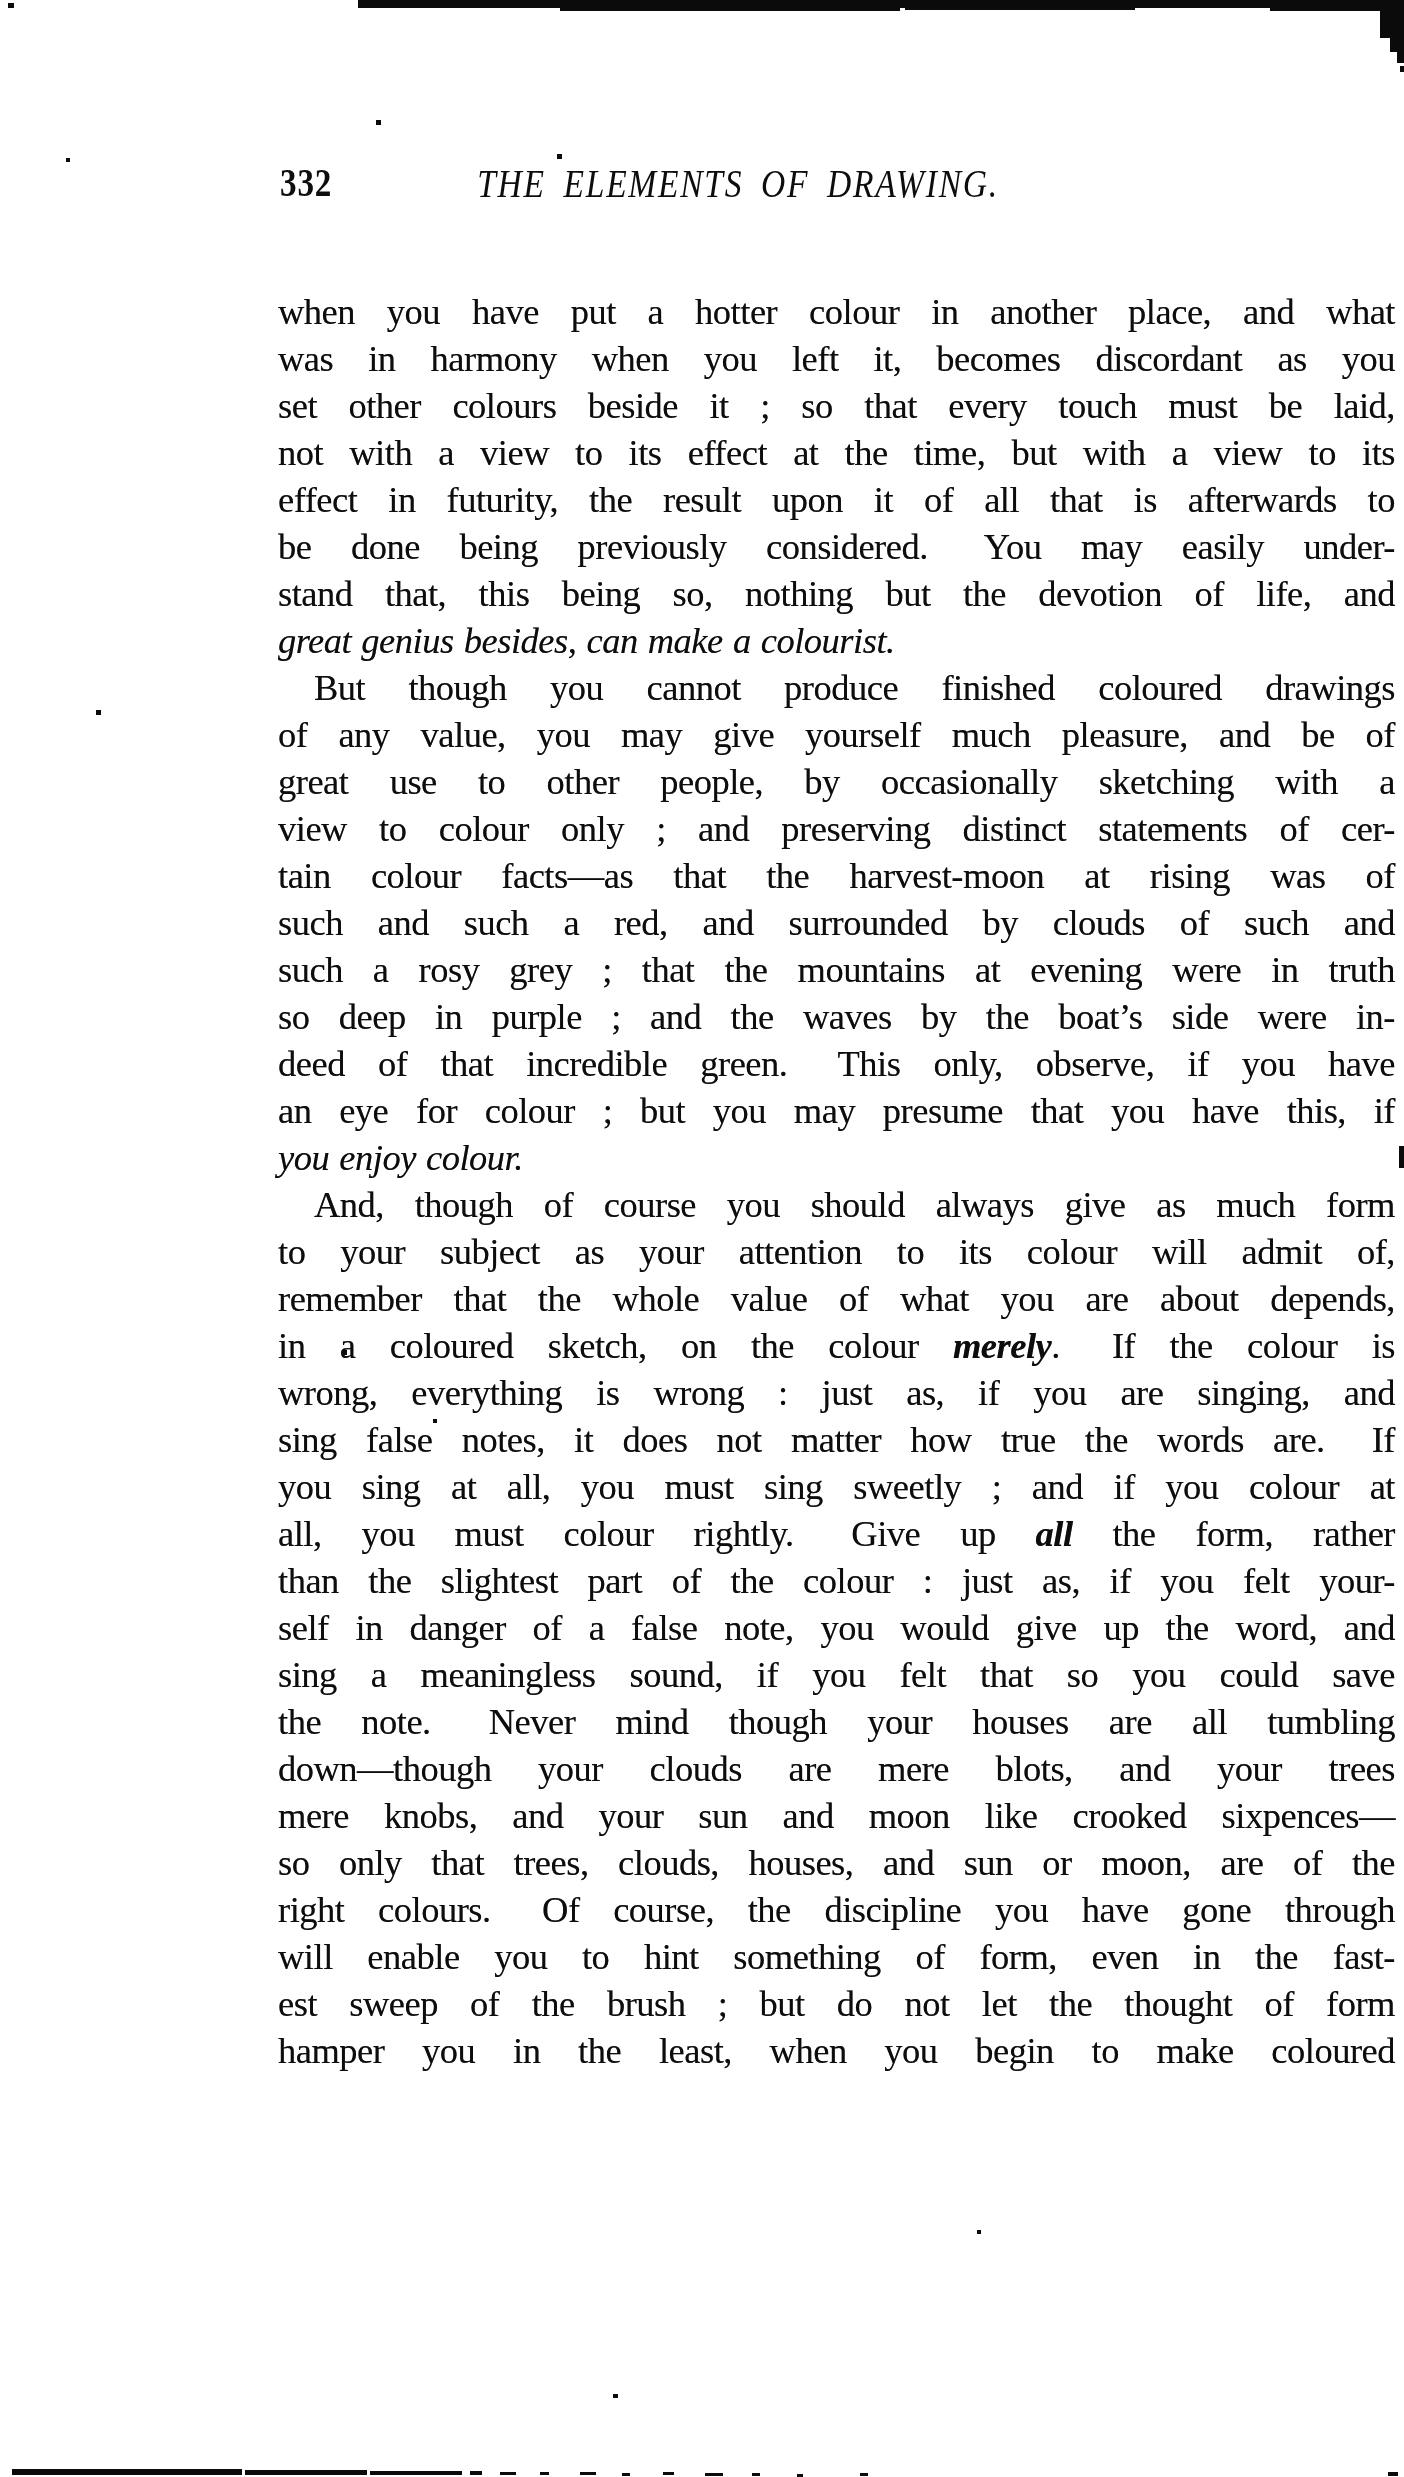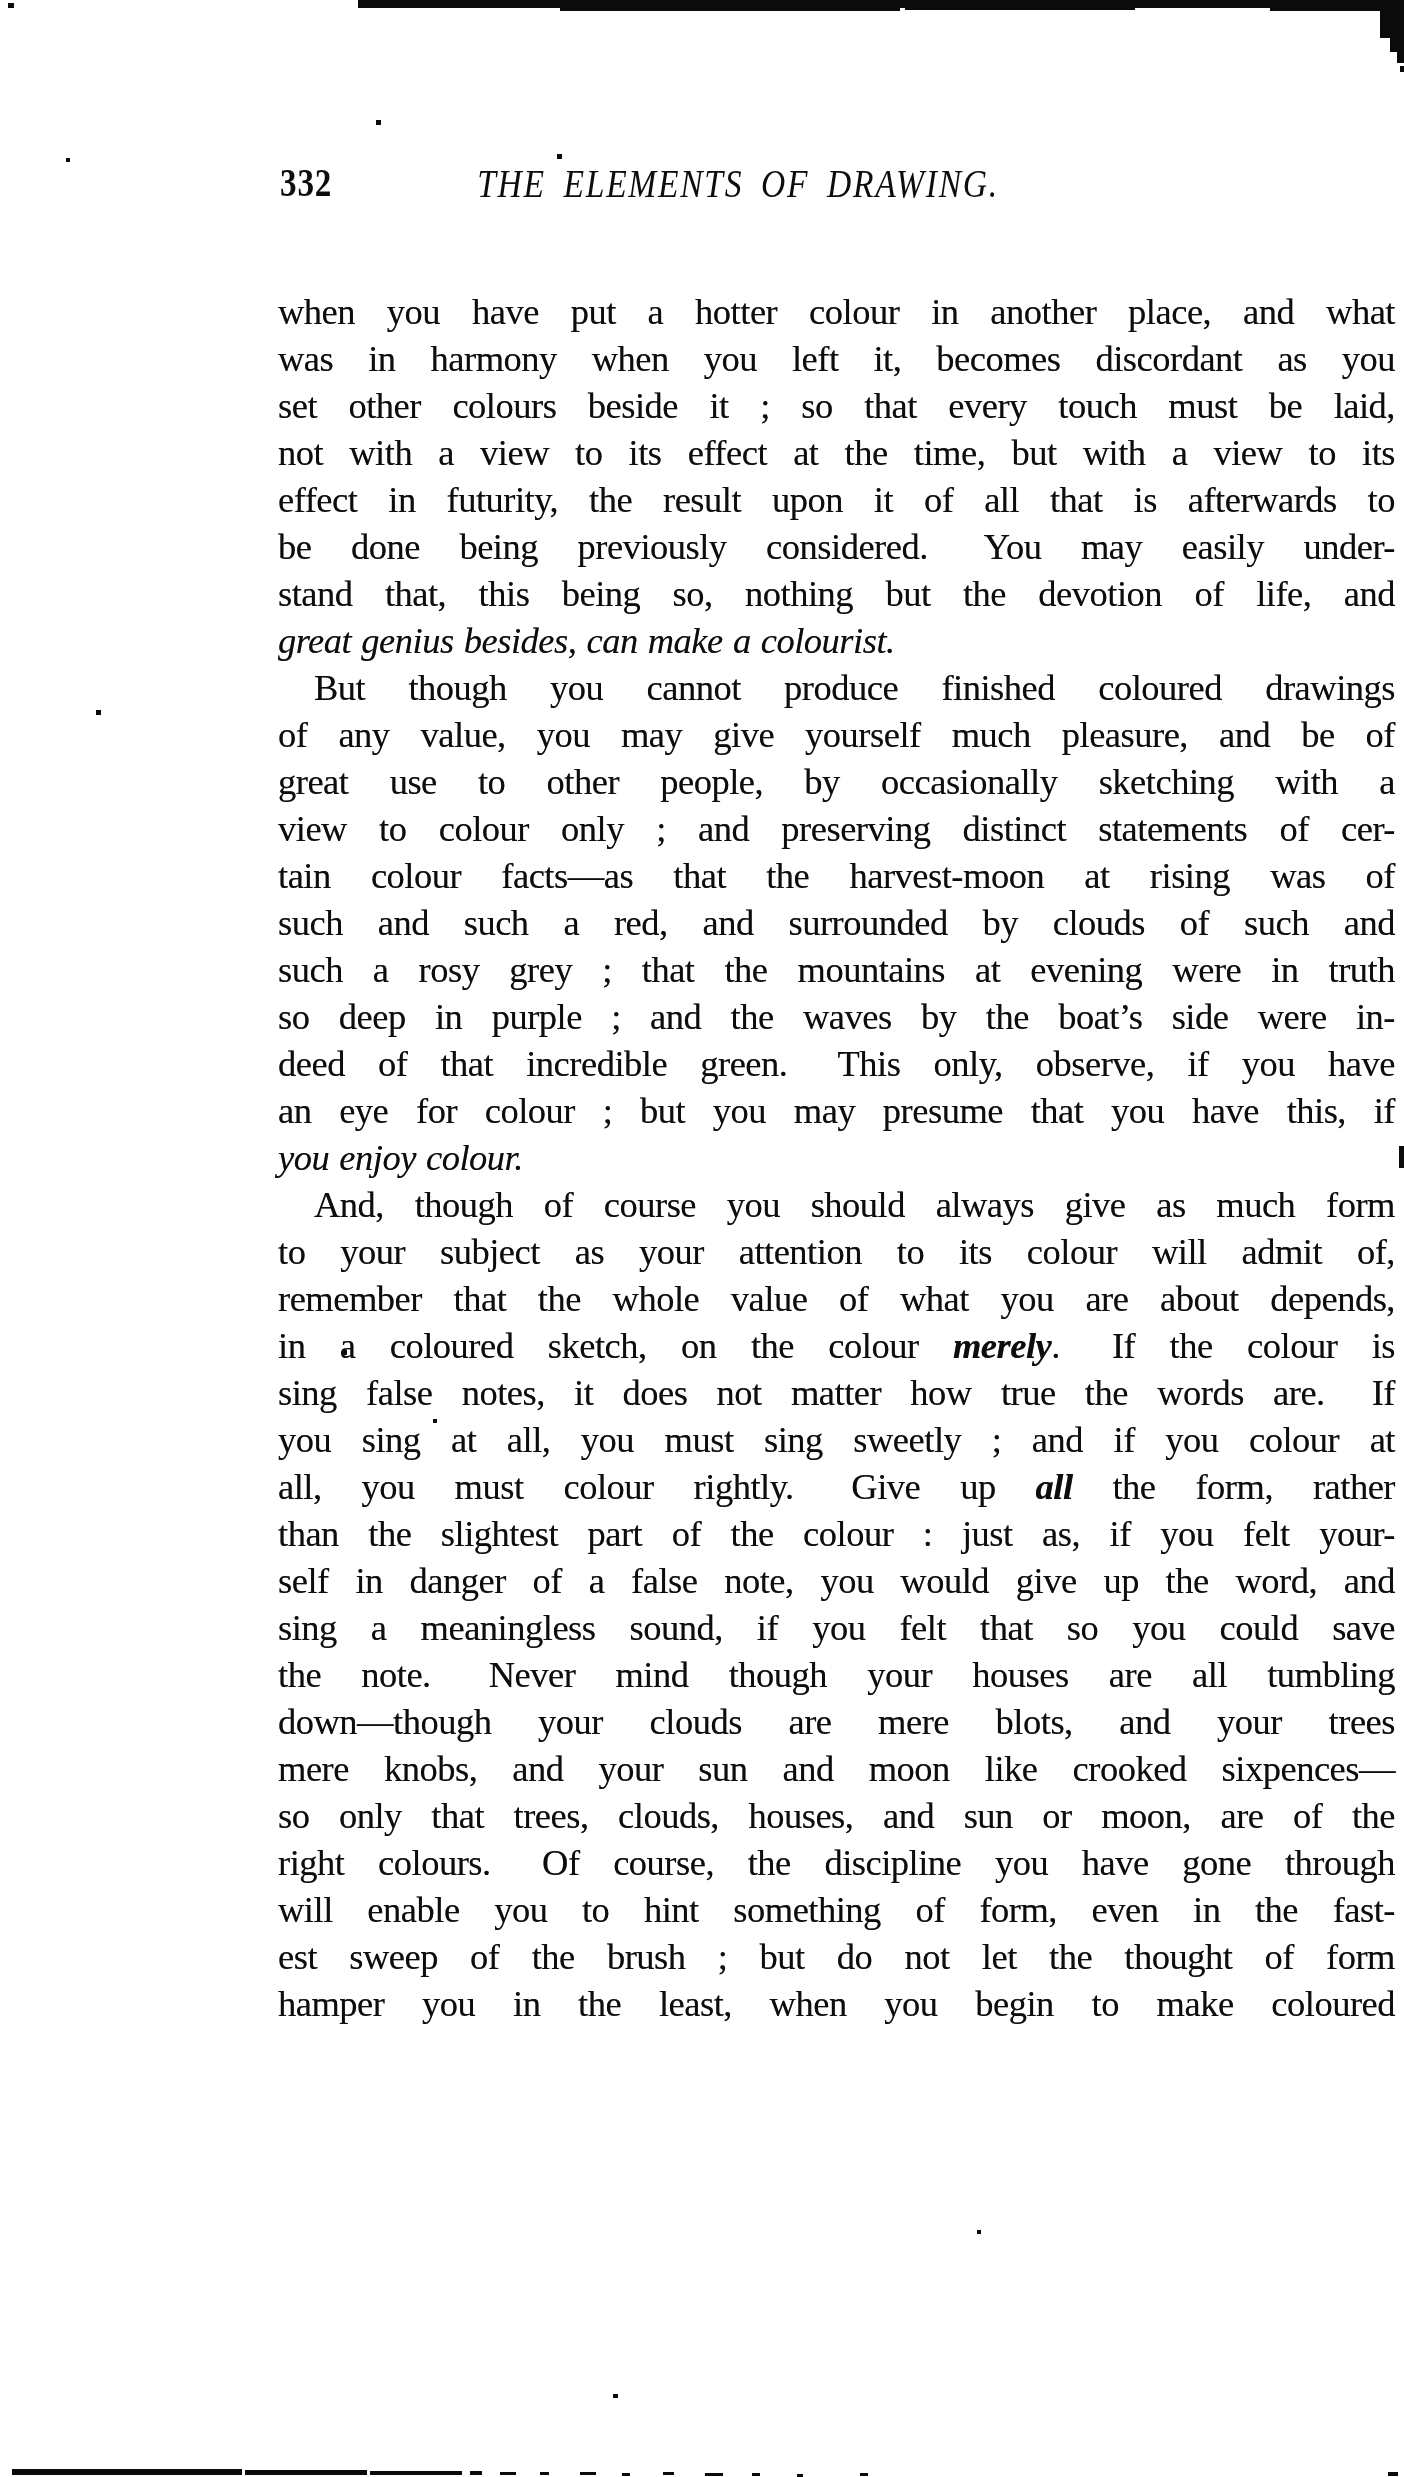--- a/index.html
+++ b/index.html
@@ -86,20 +86,21 @@
         <div class="line"><span>so deep in purple ; and the waves by the boat’s side were in-</span></div>
         <div class="line"><span>deed of that incredible green.  This only, observe, if you have</span></div>
         <div class="line"><span>an eye for colour ; but you may presume that you have this, if</span></div>
         <div class="line end"><span>you enjoy colour.</span></div>
       </div>
       <div class="paragraph">
         <div class="line indent"><span>And, though of course you should always give as much form</span></div>
         <div class="line"><span>to your subject as your attention to its colour will admit of,</span></div>
         <div class="line"><span>remember that the whole value of what you are about depends,</span></div>
         <div class="line"><span>in a coloured sketch, on the colour </span><span class="it">merely</span><span>.  If the colour is</span></div>
+        <div class="line"><span>wrong, everything is wrong : just as, if you are singing, and</span></div>
         <div class="line"><span>sing false notes, it does not matter how true the words are.  If</span></div>
         <div class="line"><span>you sing at all, you must sing sweetly ; and if you colour at</span></div>
         <div class="line"><span>all, you must colour rightly.  Give up </span><span class="it">all</span><span> the form, rather</span></div>
         <div class="line"><span>than the slightest part of the colour : just as, if you felt your-</span></div>
         <div class="line"><span>self in danger of a false note, you would give up the word, and</span></div>
         <div class="line"><span>sing a meaningless sound, if you felt that so you could save</span></div>
         <div class="line"><span>the note.  Never mind though your houses are all tumbling</span></div>
         <div class="line"><span>down—though your clouds are mere blots, and your trees</span></div>
         <div class="line"><span>mere knobs, and your sun and moon like crooked sixpences—</span></div>
         <div class="line"><span>so only that trees, clouds, houses, and sun or moon, are of the</span></div>

